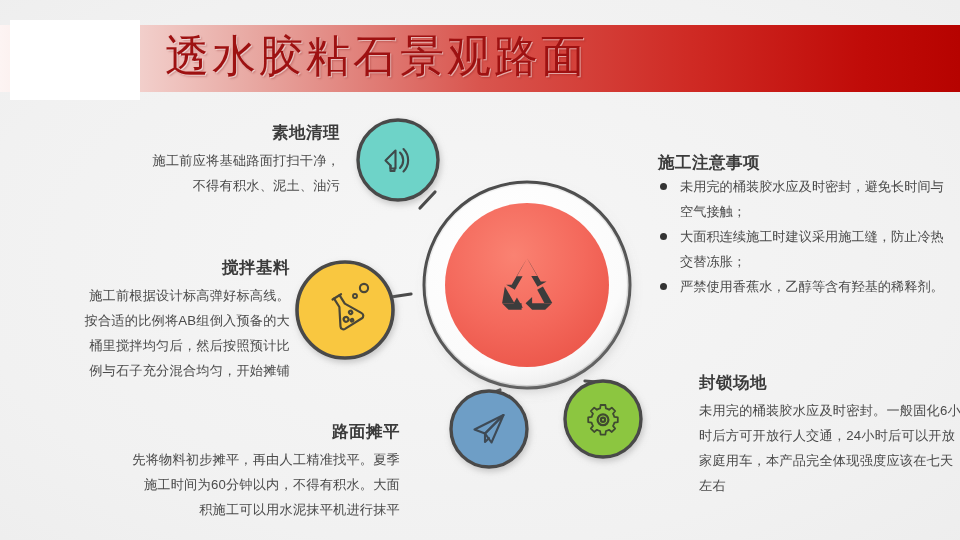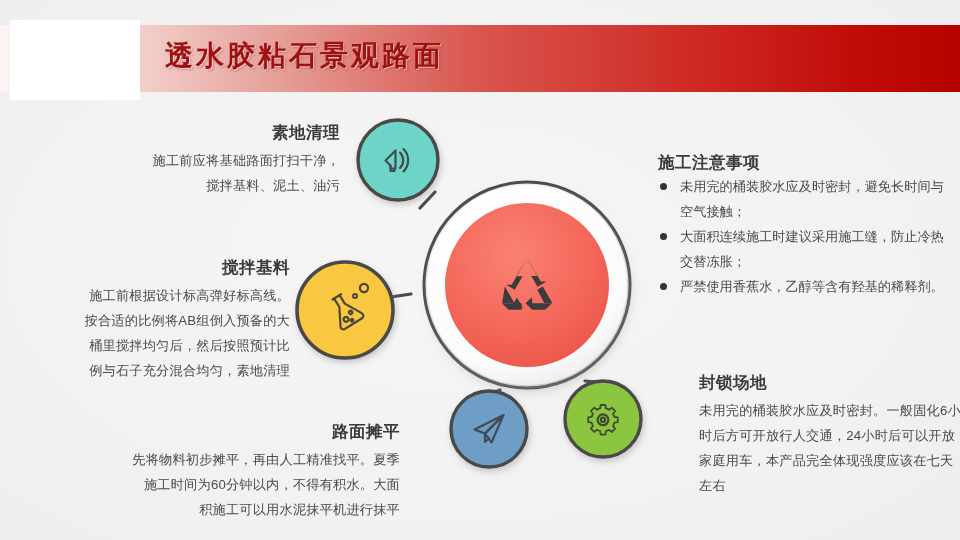--- a/index.html
+++ b/index.html
@@ -45,22 +45,22 @@
     top: 20px;
     width: 130px;
     height: 80px;
     background: #ffffff;
   }
   .banner-title {
     position: absolute;
     left: 165px;
     top: 27px;
     font-family: "DejaVu Serif", "Liberation Serif", serif;
-    font-size: 28px;
-    font-weight: bold;
+    font-size: 44px;
+    font-weight: normal;
     letter-spacing: 3px;
     color: #9e1111;
     text-shadow: 1px 1px 0 rgba(255,255,255,0.55), 2px 2px 2px rgba(120,10,10,0.25);
     line-height: 58px;
     white-space: nowrap;
   }
 
   
   .diagram {
     position: absolute;
@@ -255,29 +255,29 @@
                  A 14 14 0 0 1 -3.6 -13.2 Z" transform="scale(0.80)"></path>
         <circle cx="0" cy="0.8" r="5.4"></circle>
         <circle cx="0" cy="0.8" r="2.1"></circle>
       </g>
     </g>
   </svg>
 
   <div class="block align-right" id="block-su">
     <h3>素地清理</h3>
     <p>施工前应将基础路面打扫干净，</p>
-    <p>搅拌基料、泥土、油污</p>
+    <p>不得有积水、泥土、油污</p>
   </div>
 
   <div class="block align-right" id="block-jiao">
     <h3>搅拌基料</h3>
     <p>施工前根据设计标高弹好标高线。</p>
     <p>按合适的比例将AB组倒入预备的大</p>
     <p>桶里搅拌均匀后，然后按照预计比</p>
-    <p>例与石子充分混合均匀，素地清理</p>
+    <p>例与石子充分混合均匀，开始摊铺</p>
   </div>
 
   <div class="block align-right" id="block-tan">
     <h3>路面摊平</h3>
     <p>先将物料初步摊平，再由人工精准找平。夏季</p>
     <p>施工时间为60分钟以内，不得有积水。大面</p>
     <p>积施工可以用水泥抹平机进行抹平</p>
   </div>
 
   <div class="block align-left" id="block-note">

